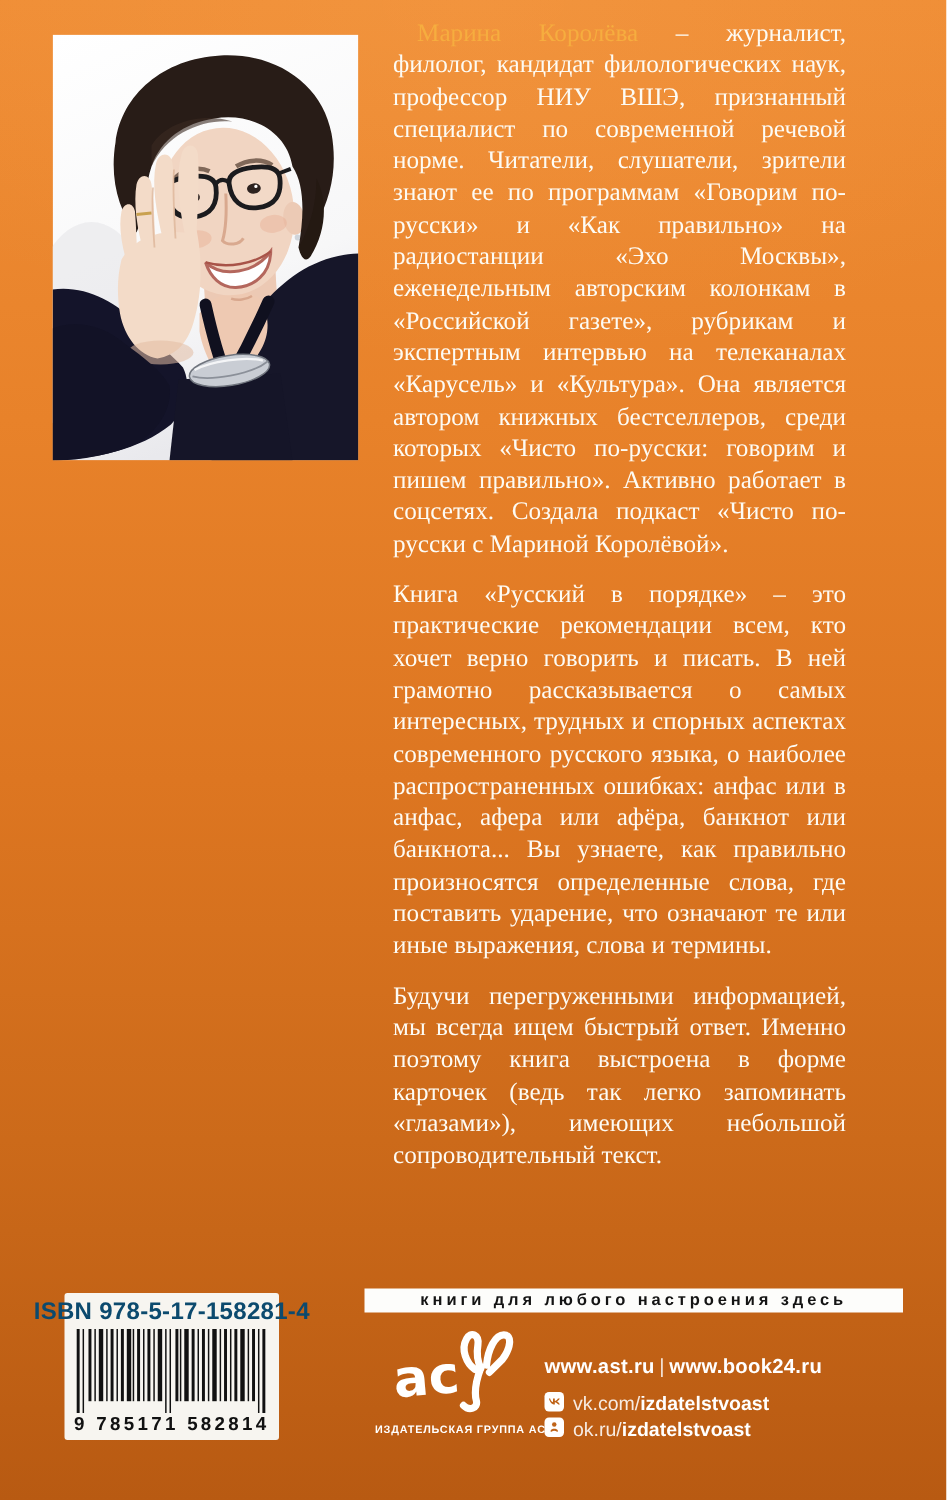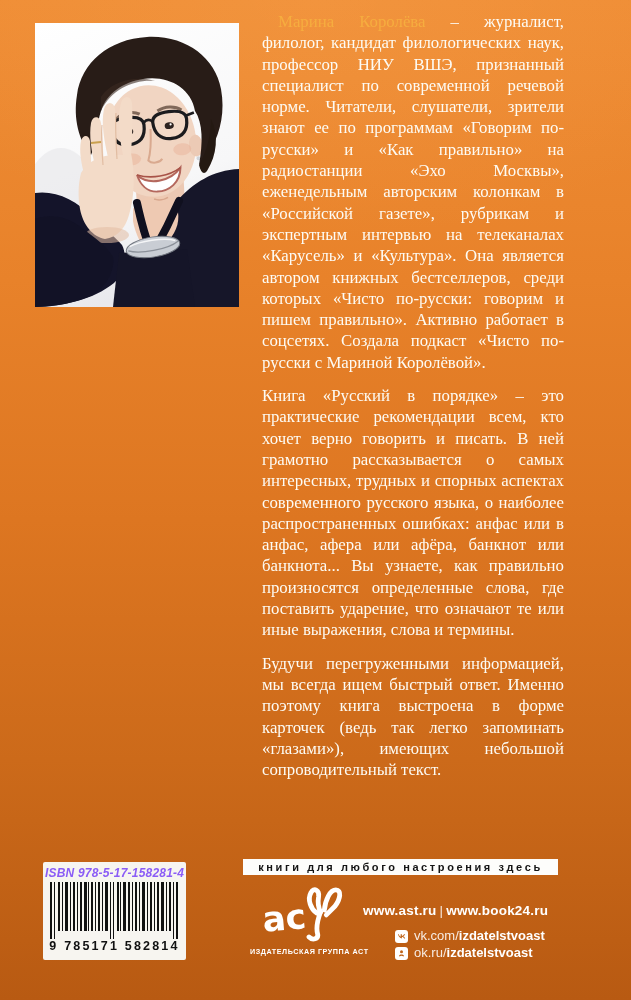--- a/index.html
+++ b/index.html
@@ -27,44 +27,43 @@
   .annotation p{margin:0 0 12px 0;}
   .author-name{color:#f6ad3f;margin-left:16px;}
   
   .isbn-box{
     position:absolute;left:43px;top:862px;width:143px;height:98px;
     background:#f7f5f0;border-radius:2px;
     display:flex;flex-direction:column;align-items:center;
     padding:4px 7px;box-sizing:border-box;
   }
   .isbn-label{
-    color:#8b5cf6;font-size:12px;font-weight:700;letter-spacing:0.2px;
+    color:#0c4a6e;font-size:16px;font-weight:700;letter-spacing:0.2px;
     white-space:nowrap;
-    font-style:italic;
   }
   .isbn-box svg{display:block;margin-top:2px;}
   .isbn-digits{
     margin-top:0;color:#111;
     font-size:12.5px;font-weight:700;letter-spacing:2.2px;white-space:nowrap;
   }
   
   .banner{
-    position:absolute;left:243px;top:859px;width:315px;height:16px;
+    position:absolute;left:243px;top:859px;width:359px;height:16px;
     background:#fdfdfb;color:#141414;
     font-size:11px;font-weight:700;letter-spacing:2.6px;
     line-height:16px;text-align:center;white-space:nowrap;
   }
   .publisher{position:absolute;left:250px;top:882px;width:118px;text-align:center;color:#fff;}
   .publisher .caption{
     margin-top:1px;font-size:7.2px;font-weight:700;letter-spacing:0.55px;white-space:nowrap;text-align:center;
   }
   .links{position:absolute;left:363px;top:903px;color:#fff;}
   .websites{font-size:13.5px;font-weight:700;letter-spacing:0.2px;white-space:nowrap;}
   .websites .sep{font-weight:400;opacity:0.85;padding:0 3px;}
-  .social-line{display:flex;align-items:flex-end;gap:6px;font-size:13px;white-space:nowrap;margin-left:32px;}
+  .social-line{display:flex;align-items:flex-start;gap:6px;font-size:13px;white-space:nowrap;}
   .social-line.first{margin-top:10px;}
   .social-line.second{margin-top:2px;}
   .social-line .prefix{color:rgba(255,255,255,0.88);}
   .social-line b{font-weight:700;color:#fff;}
   .sq-icon{width:13px;height:13px;border-radius:3px;background:#fff;
     display:inline-flex;align-items:center;justify-content:center;flex:0 0 auto;}
   .sq-icon svg{display:block;}
 </style>
 </head>
 <body>

